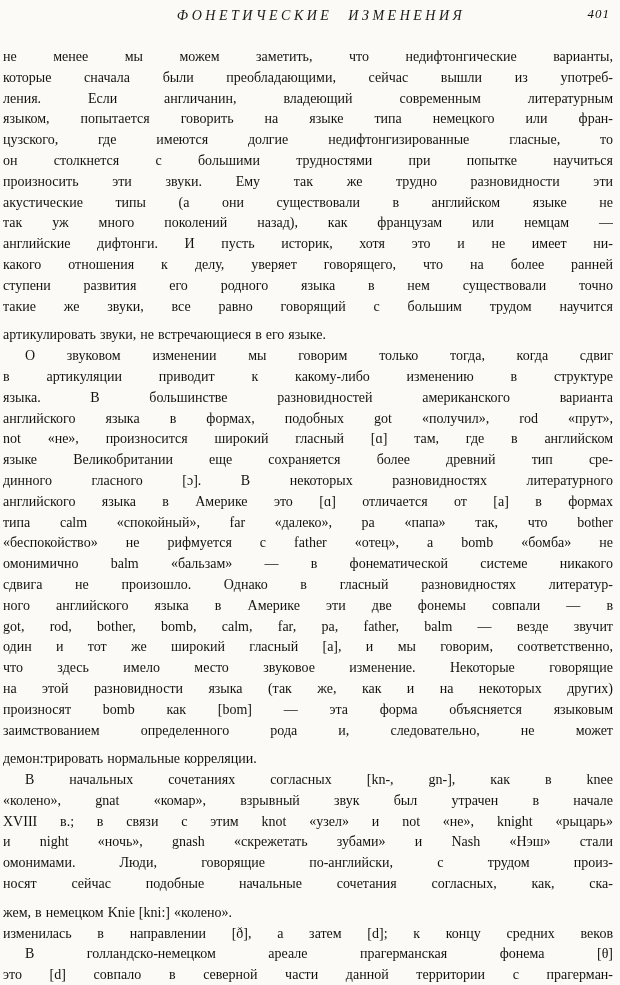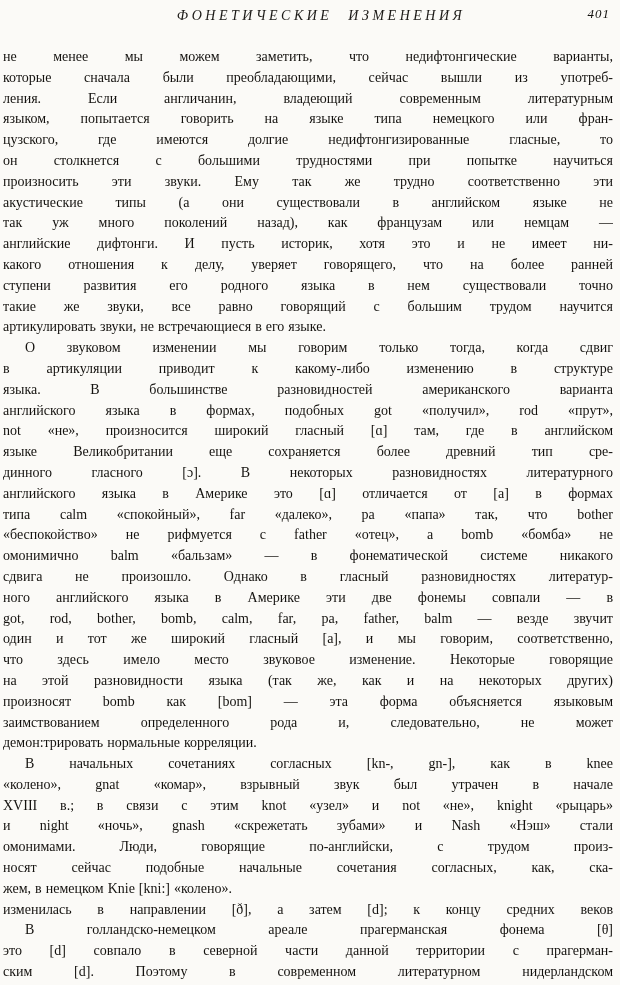--- a/index.html
+++ b/index.html
@@ -49,39 +49,39 @@
   }
   .paragraph { margin: 0; }
   .line {
     height: 20.8px;
     overflow: hidden;
     text-align: justify;
     text-align-last: justify;
     word-spacing: 0.5px;
   }
   .line.indent { text-indent: 22px; }
-  .line.last { text-align-last: left; }
+  .line.last { text-align-last: left; margin-top: 8px; }
 </style>
 </head>
 <body>
 
 <div class="page">
   <div class="header">
     <span class="running-title">ФОНЕТИЧЕСКИЕ ИЗМЕНЕНИЯ</span>
     <span class="page-number">401</span>
   </div>
   <div class="body">
       <div class="paragraph">
         <div class="line">не менее мы можем заметить, что недифтонгические варианты,</div>
         <div class="line">которые сначала были преобладающими, сейчас вышли из употреб-</div>
         <div class="line">ления. Если англичанин, владеющий современным литературным</div>
         <div class="line">языком, попытается говорить на языке типа немецкого или фран-</div>
         <div class="line">цузского, где имеются долгие недифтонгизированные гласные, то</div>
         <div class="line">он столкнется с большими трудностями при попытке научиться</div>
-        <div class="line">произносить эти звуки. Ему так же трудно соответственно эти</div>
+        <div class="line">произносить эти звуки. Ему так же трудно разновидности эти</div>
         <div class="line">акустические типы (а они существовали в английском языке не</div>
         <div class="line">так уж много поколений назад), как французам или немцам —</div>
         <div class="line">английские дифтонги. И пусть историк, хотя это и не имеет ни-</div>
         <div class="line">какого отношения к делу, уверяет говорящего, что на более ранней</div>
         <div class="line">ступени развития его родного языка в нем существовали точно</div>
         <div class="line">такие же звуки, все равно говорящий с большим трудом научится</div>
         <div class="line last">артикулировать звуки, не встречающиеся в его языке.</div>
       </div>
       <div class="paragraph">
         <div class="line indent">О звуковом изменении мы говорим только тогда, когда сдвиг</div>

